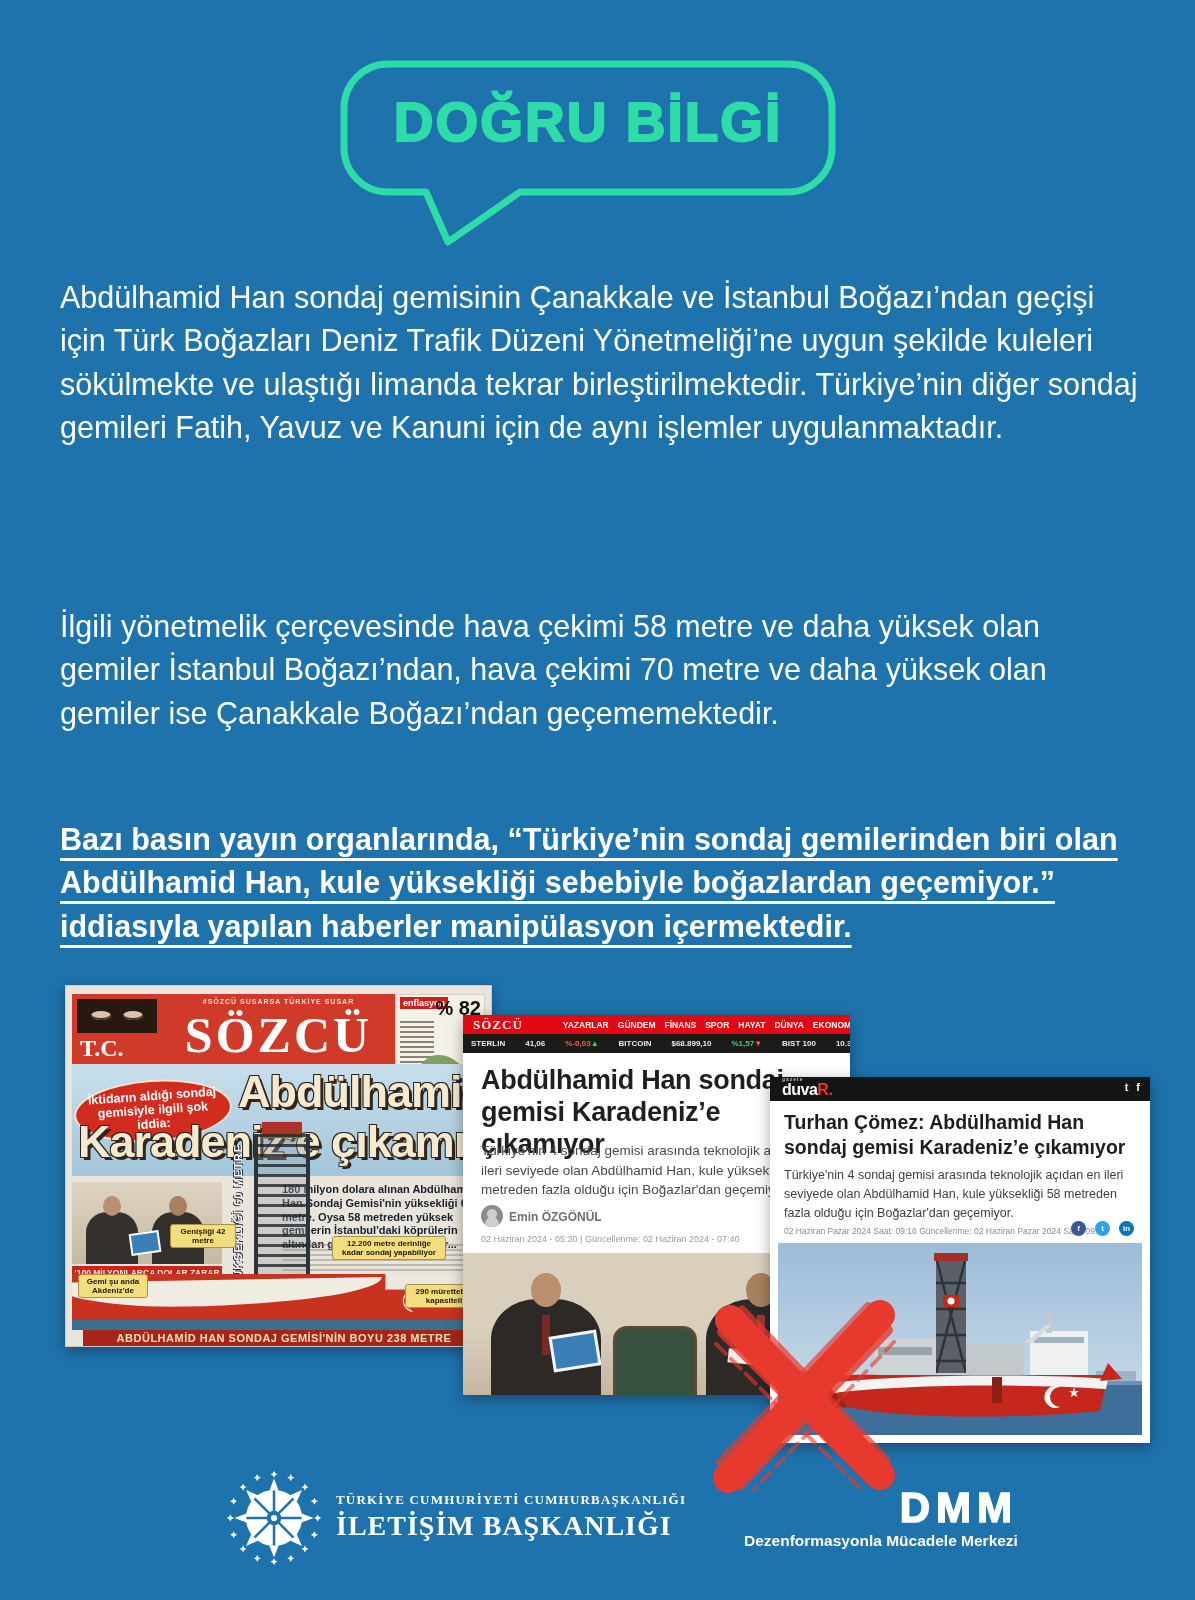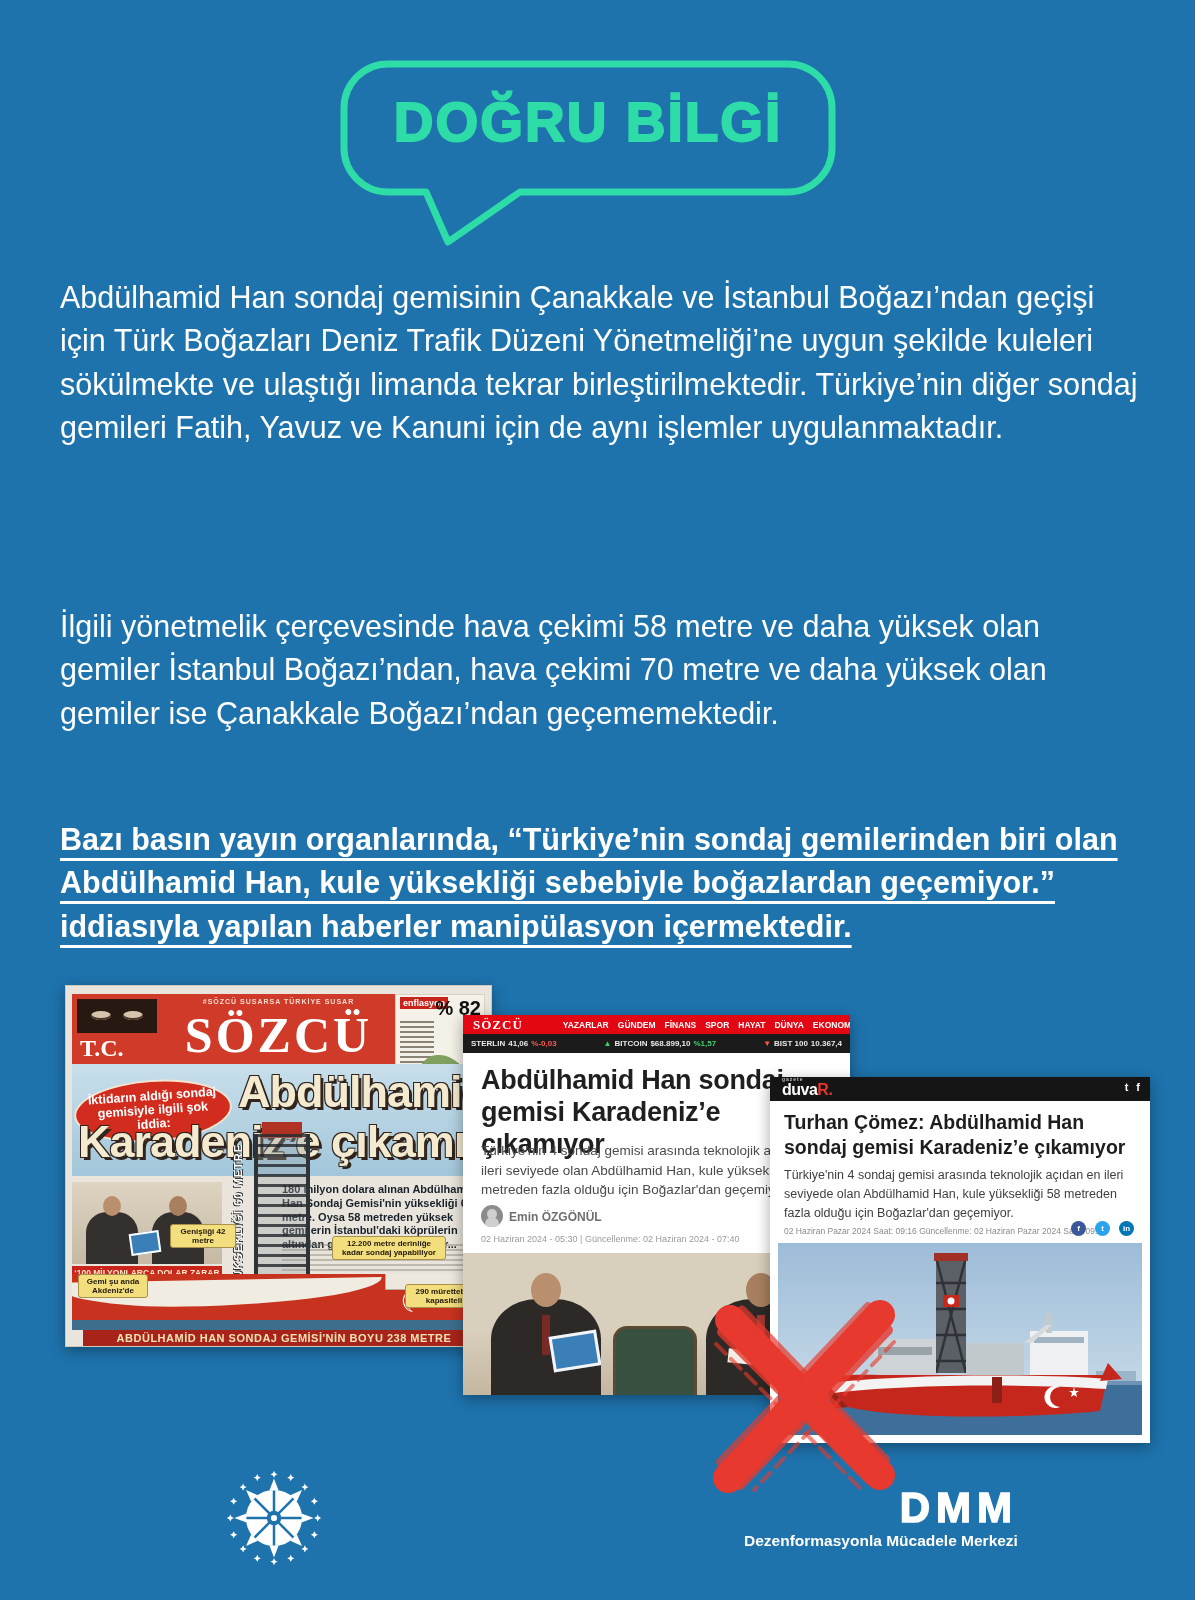--- a/index.html
+++ b/index.html
@@ -67,21 +67,21 @@
   .callout{position:absolute;background:#f2de7d;border:1px solid #a8924b;color:#21180a;font-weight:bold;font-size:8px;line-height:1.15;text-align:center;padding:2px 3px;border-radius:3px;z-index:3;}
   #np-banner{left:6px;right:6px;top:344px;height:16px;background:#a8241a;color:#f3e2b6;font-weight:bold;font-size:11px;letter-spacing:.5px;text-align:center;line-height:16px;margin-left:11px;}
 
   
   #sw{left:463px;top:1015px;width:387px;height:380px;background:#fff;z-index:2;}
   #sw-nav{left:0;top:0;width:100%;height:19px;background:#E30613;display:flex;align-items:center;}
   #sw-logo{color:#fff;font-family:"Liberation Serif",serif;font-weight:bold;font-size:13px;letter-spacing:1px;margin-left:10px;}
   #sw-menu{display:flex;gap:9px;margin-left:40px;}
   #sw-menu span{color:#fff;font-weight:bold;font-size:8.5px;white-space:nowrap;}
   #sw-ticker{left:0;top:19px;width:100%;height:19px;background:#1b1b1b;display:flex;align-items:center;justify-content:space-between;padding:0 8px;box-sizing:border-box;font-size:8px;color:#e8e8e8;font-weight:bold;}
-  .tick{display:flex;gap:3px;align-items:center;white-space:nowrap;}
+  .tick{display:flex;gap:20px;align-items:center;white-space:nowrap;}
   .neg{color:#ff5a4d;} .pos{color:#3fd06c;}
   #sw-headline{left:18px;top:50px;width:330px;font-size:27px;font-weight:bold;color:#1f1f1f;line-height:1.18;letter-spacing:-.3px;}
   #sw-summary{left:18px;top:126px;width:352px;font-size:13.5px;color:#4a4a4a;line-height:1.45;}
   #sw-avatar{left:18px;top:190px;width:22px;height:22px;border-radius:50%;background:#8c8c8c;overflow:hidden;}
   #sw-avatar div{position:absolute;left:6px;top:4px;width:10px;height:10px;border-radius:50%;background:#cfcfcf;box-shadow:0 10px 0 2px #cfcfcf;}
   #sw-author{left:46px;top:195px;font-size:12px;color:#6f6f6f;font-weight:bold;}
   #sw-date{left:18px;top:219px;font-size:9px;color:#9a9a9a;}
   .share{position:absolute;width:24px;height:24px;border-radius:50%;color:#fff;text-align:center;line-height:24px;font-weight:bold;font-size:12px;}
   #sw-x{right:48px;top:192px;background:#111;}
   #sw-wa{right:18px;top:192px;background:#25D366;font-size:14px;}
@@ -345,18 +345,22 @@
       <use href="#st4" x="11.2" y="66.1"></use>
     <use href="#st4" x="8" y="50"></use>
       <use href="#st4" x="11.2" y="33.9"></use>
       <use href="#st4" x="20.3" y="20.3"></use>
       <use href="#st4" x="33.9" y="11.2"></use>
     <use href="#st4" x="50" y="8"></use>
       <use href="#st4" x="66.1" y="11.2"></use>
       <use href="#st4" x="79.7" y="20.3"></use>
       <use href="#st4" x="88.8" y="33.9"></use>
   </svg>
+  <div class="abs" id="gov-text">
+    <div id="gov-kicker">TÜRKİYE CUMHURİYETİ CUMHURBAŞKANLIĞI</div>
+    <div id="gov-name">İLETİŞİM BAŞKANLIĞI</div>
+  </div>
   <div class="abs" id="dmm">
     <div id="dmm-name">DMM</div>
     <div id="dmm-sub">Dezenformasyonla Mücadele Merkezi</div>
   </div>
 
 </div>
 
 </body></html>

